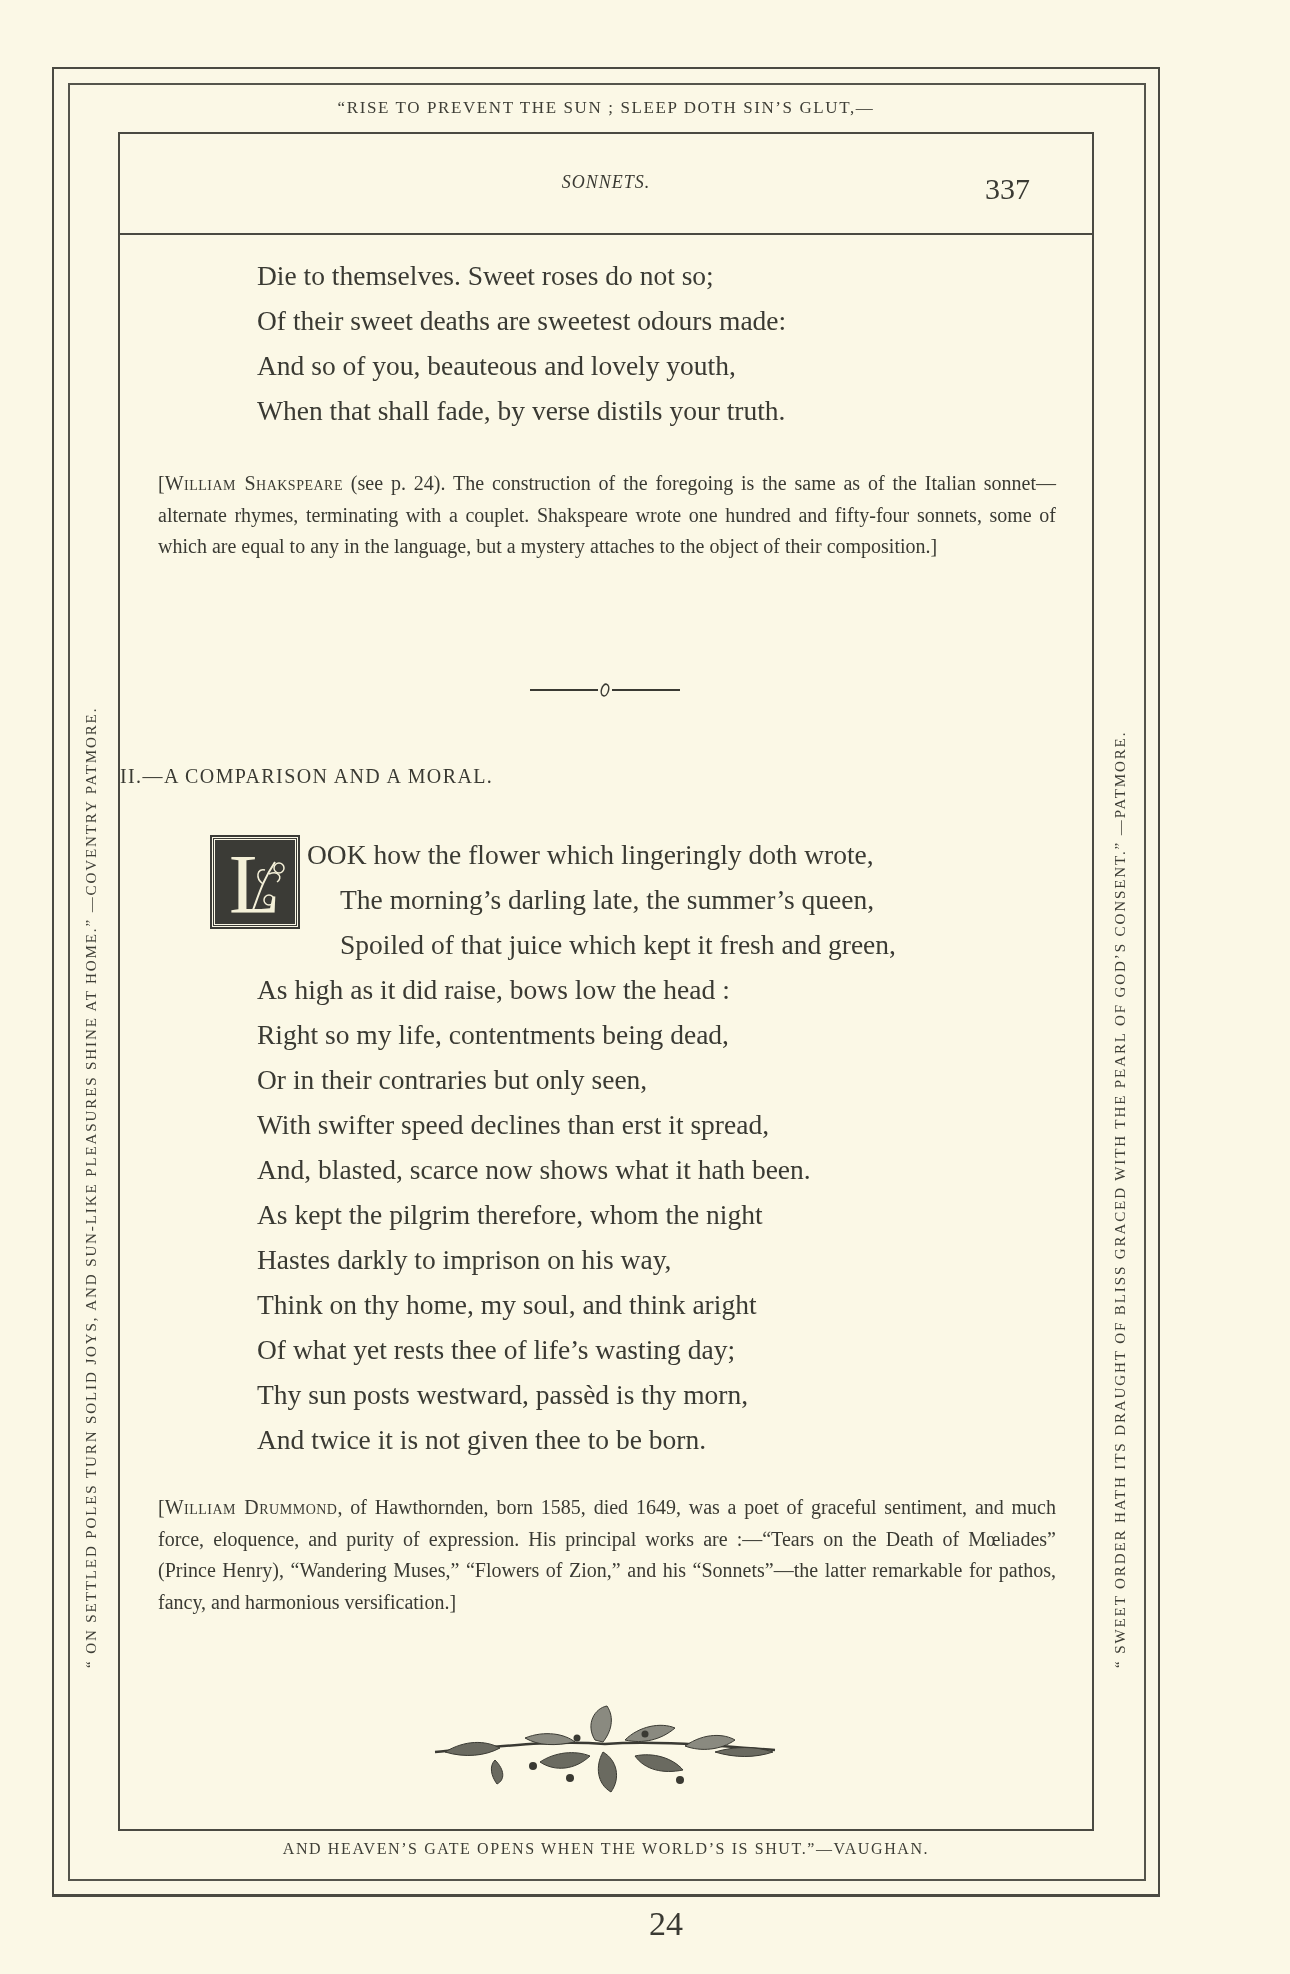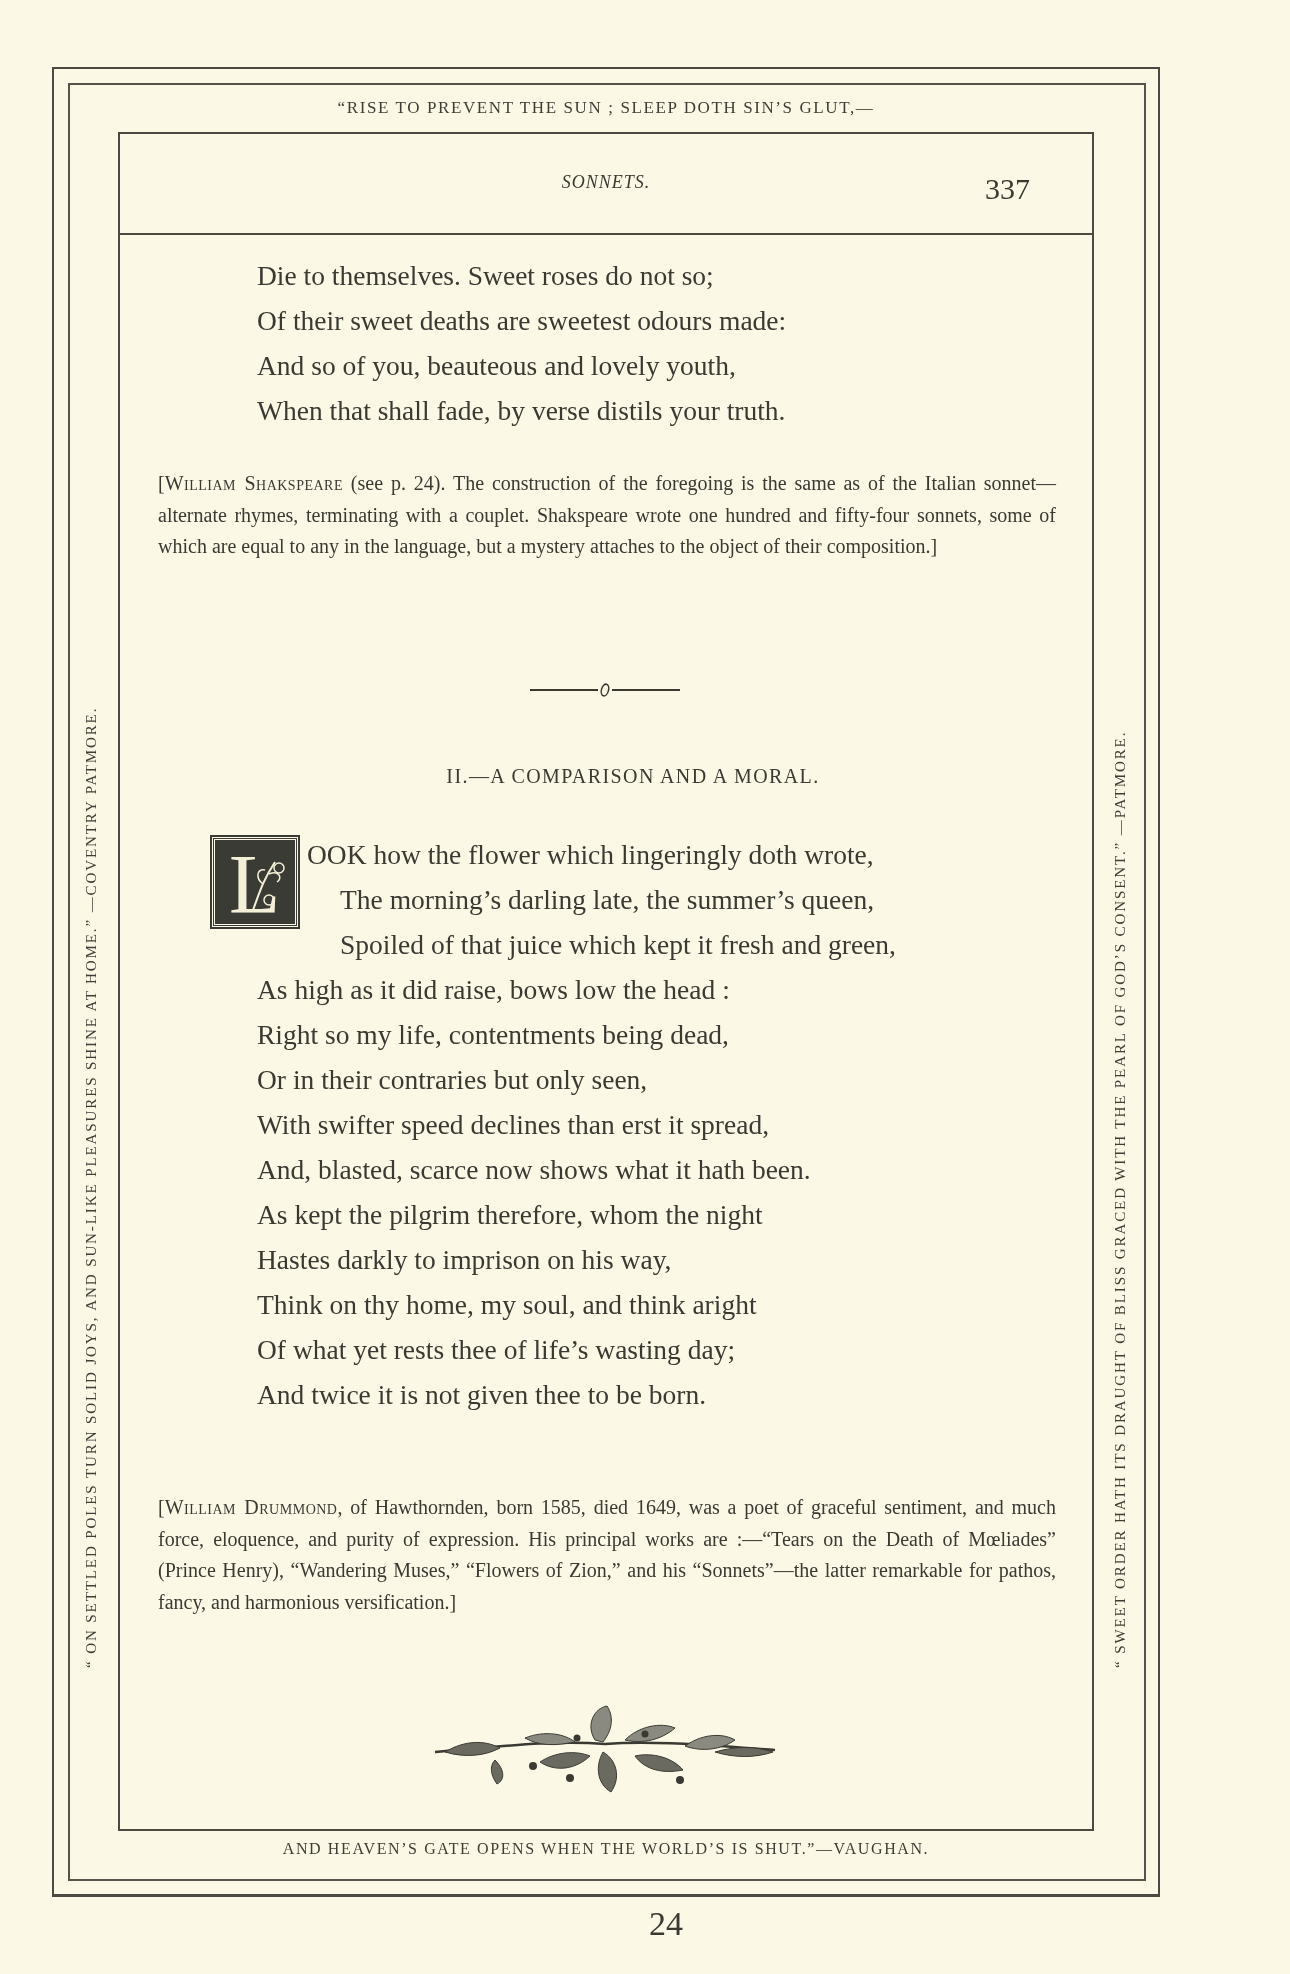--- a/index.html
+++ b/index.html
@@ -47,21 +47,21 @@
   .verse div { height: 45px; }
   .note {
     position: absolute; left: 158px; width: 898px;
     font-size: 20px; line-height: 31.5px; text-align: justify;
   }
   .note .sc { font-variant: small-caps; letter-spacing: 0.5px; font-family: Liberation Serif, serif; }
 
   .ornament-rule { position: absolute; left: 530px; top: 683px; width: 150px; height: 14px; }
   .section-title {
     position: absolute; left: 120px; top: 765px; width: 972px;
-    text-align: center; font-size: 20px; letter-spacing: 1.4px; padding-left: 27px;
+    text-align: left; font-size: 20px; letter-spacing: 1.4px;
   }
   .dropcap {
     position: absolute; left: 212px; top: 837px; width: 86px; height: 90px;
     background: #3b3b36; border: 3px double #fbf8e6; outline: 2px solid #3b3b36;
     box-sizing: border-box;
   }
   .dropcap .L {
     position: absolute; left: 14px; top: -4px; font-size: 84px; color: #f4f0d8;
     font-family: "Liberation Serif", serif;
   }
@@ -126,20 +126,21 @@
 <div class="poem2" style="left:257px; top:967px;">
   <div>As high as it did raise, bows low the head :</div>
   <div>Right so my life, contentments being dead,</div>
   <div>Or in their contraries but only seen,</div>
   <div>With swifter speed declines than erst it spread,</div>
   <div>And, blasted, scarce now shows what it hath been.</div>
   <div>As kept the pilgrim therefore, whom the night</div>
   <div>Hastes darkly to imprison on his way,</div>
   <div>Think on thy home, my soul, and think aright</div>
   <div>Of what yet rests thee of life’s wasting day;</div>
+  <div>Thy sun posts westward, passèd is thy morn,</div>
   <div>And twice it is not given thee to be born.</div>
 </div>
 
 <div class="note" style="top:1492px;">
   <span>[</span><span class="sc">William Drummond</span><span>, of Hawthornden, born 1585, died 1649, was a poet of graceful sentiment, and much force, eloquence, and purity of expression.  His principal works are :—“Tears on the Death of Mœliades” (Prince Henry), “Wandering Muses,” “Flowers of Zion,” and his “Sonnets”—the latter remarkable for pathos, fancy, and harmonious versification.]</span>
 </div>
 
 <svg class="vignette" viewBox="0 0 360 100">
   <path d="M10 52 C80 46 130 40 180 44 C230 40 290 46 350 50" stroke="#3a3a33" stroke-width="2.5" fill="none"></path>
   <path d="M20 52 C40 40 60 40 75 48 C60 56 40 58 20 52 Z" fill="#6a6a60" stroke="#3a3a33"></path>

